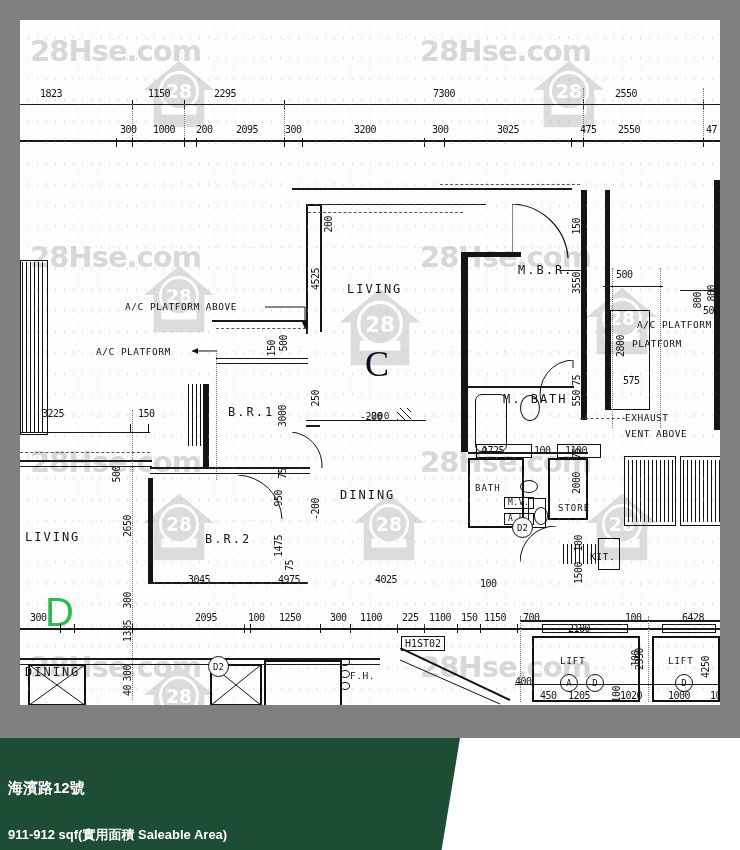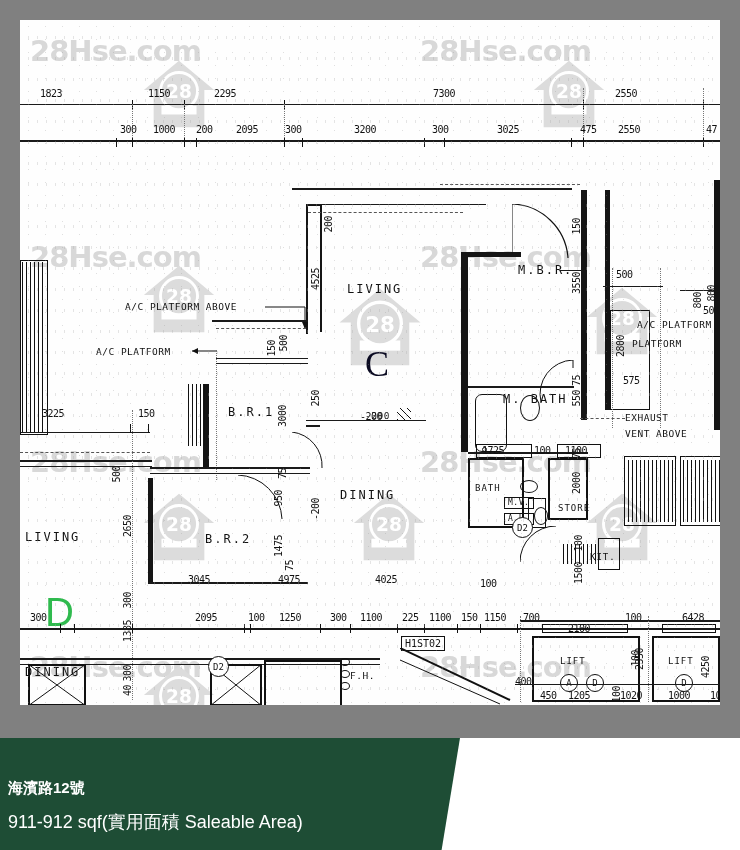--- a/index.html
+++ b/index.html
@@ -56,21 +56,21 @@
      background-size:17px 13px,9px 21px;background-position:0 0,4px 7px;pointer-events:none;}
 
   
   #footer{position:absolute;left:0;top:738px;width:740px;height:112px;background:#fff;overflow:hidden;}
   #fgreen{position:absolute;left:0;top:0;width:460px;height:112px;background:#1e4d35;
           clip-path:polygon(0 0,100% 0,96% 100%,0 100%);}
   .ftxt{position:absolute;color:#fff;white-space:nowrap;font-family:"Liberation Sans",sans-serif;}
   #ftitle{left:8px;top:8px;font-size:22px;font-weight:bold;letter-spacing:0px;}
   #faddr{left:8px;top:41px;font-size:15px;font-weight:bold;}
   #funit{left:8px;top:65px;font-size:13px;font-weight:bold;}
-  #farea{left:8px;top:72px;font-size:18px;font-weight:normal;}
+  #farea{left:8px;top:88px;font-size:13px;font-weight:bold;}
 </style>
 </head>
 <body>
 
 <div id="root">
 
   <div id="plan">
     <div id="planInner">
 
       <div class="wm wm-txt" style="left:10px;top:14px;">28Hse.com</div>

